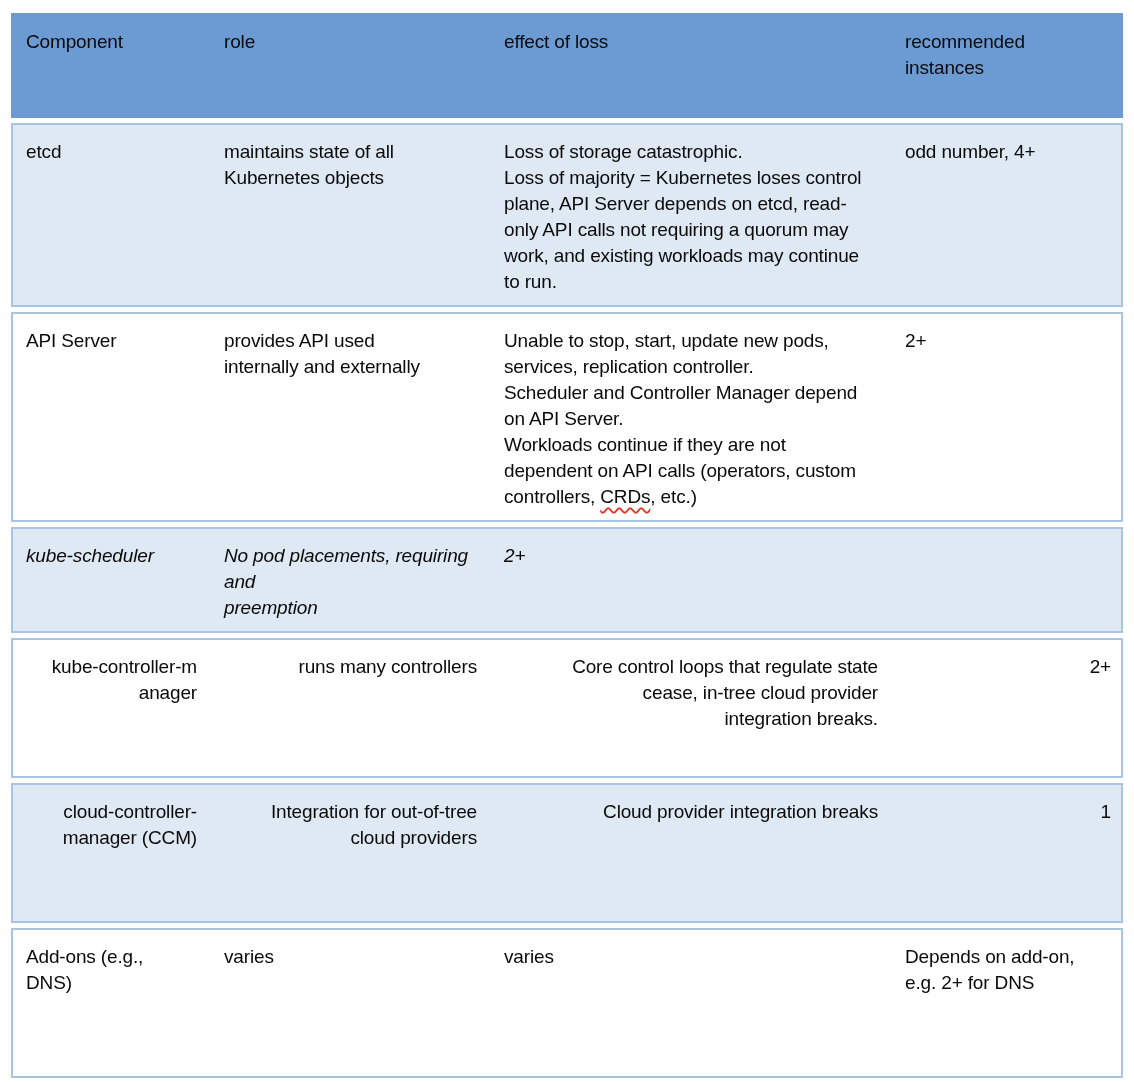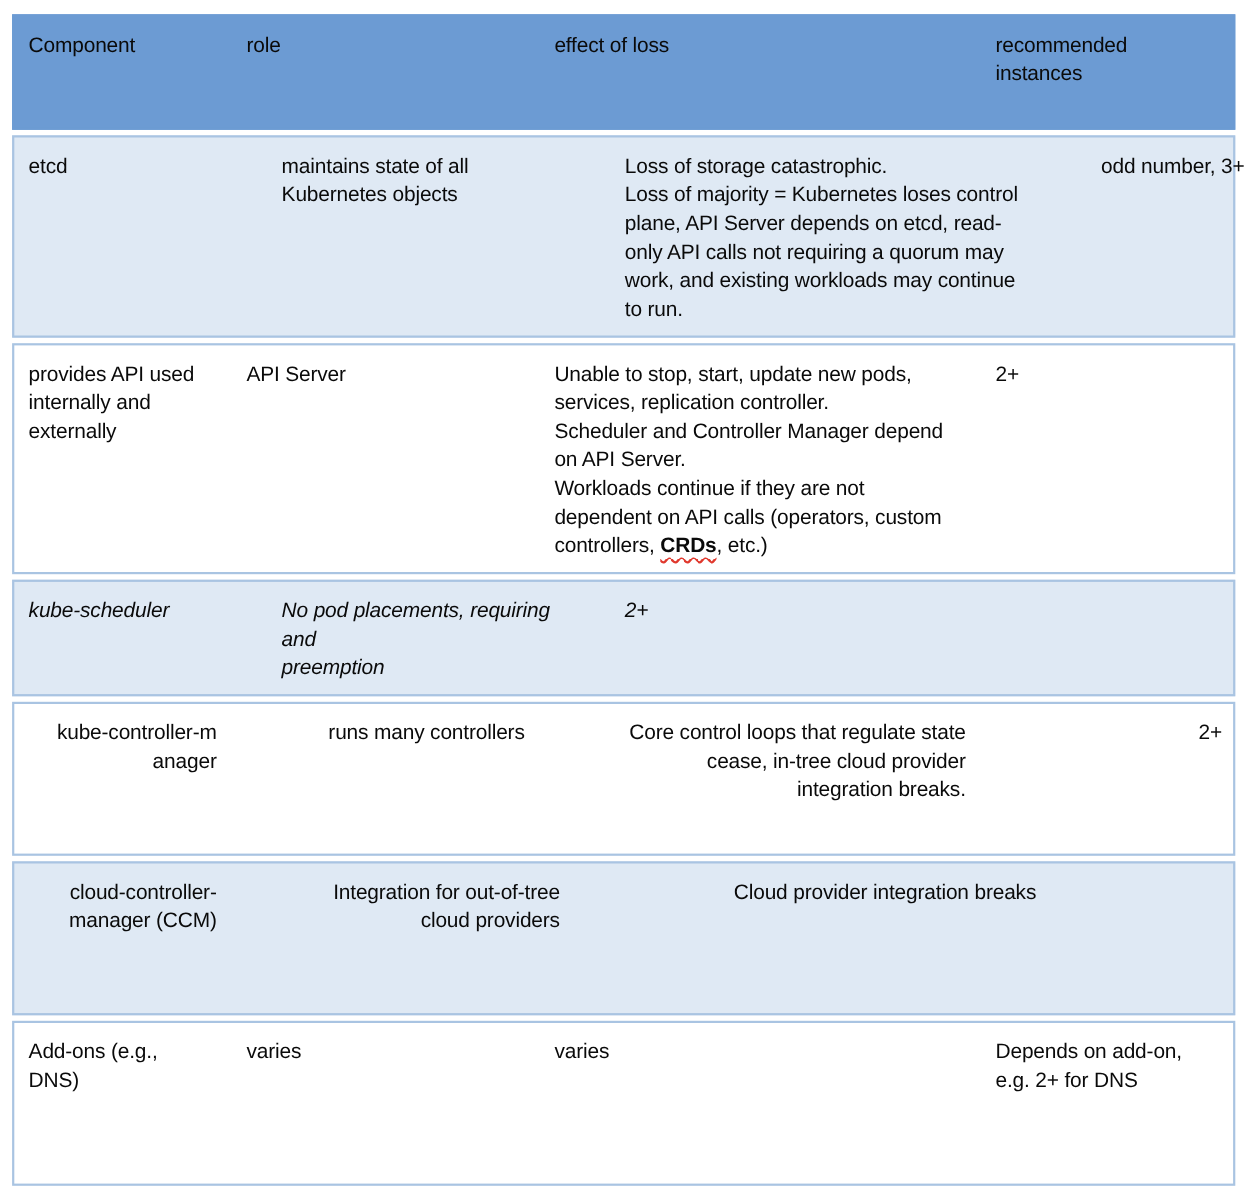--- a/index.html
+++ b/index.html
@@ -27,21 +27,21 @@
   .table {
     width: 1112px;
   }
   .row {
     display: grid;
     grid-template-columns: 198px 280px 401px 233px;
     border: 2px solid var(--border-color);
     margin-bottom: 5px;
     background: var(--plain-bg);
   }
-  .row.shaded { background: var(--shaded-bg); gap: 32px; }
+  .row.shaded { background: var(--shaded-bg); }
   .row.header {
     background: var(--header-bg);
     border-color: var(--header-bg);
     min-height: 105px;
   }
   #rows .row:nth-child(1) { min-height: 184px; }
   #rows .row:nth-child(2) { min-height: 206px; }
   #rows .row:nth-child(3) { min-height: 106px; font-style: italic; }
   #rows .row:nth-child(4) { min-height: 140px; text-align: right; }
   #rows .row:nth-child(5) { min-height: 140px; text-align: right; }
@@ -51,21 +51,20 @@
     font-size: 19px;
     line-height: 26px;
     letter-spacing: -0.15px;
     white-space: pre-line;
     overflow-wrap: break-word;
   }
   .squiggle {
     text-decoration: underline wavy var(--squiggle-color) 2px;
     text-decoration-skip-ink: none;
     text-underline-offset: 4px;
-    font-weight: bold;
   }
 </style>
 </head>
 <body>
 
 <div class="page">
   <div class="table">
     <div class="row header">
       <div class="cell">Component</div>
       <div class="cell">role</div>
@@ -73,26 +72,26 @@
       <div class="cell">recommended
 instances</div>
     </div>
     <div id="rows">
         <div class="row shaded">
           <div class="cell">etcd</div>
           <div class="cell">maintains state of all
 Kubernetes objects</div>
           <div class="cell">Loss of storage catastrophic.
 Loss of majority = Kubernetes loses control plane, API Server depends on etcd, read-only API calls not requiring a quorum may work, and existing workloads may continue to run.</div>
-          <div class="cell">odd number, 3+</div>
+          <div class="cell">odd number, 4+</div>
         </div>
         <div class="row">
+          <div class="cell">API Server</div>
           <div class="cell">provides API used
 internally and externally</div>
-          <div class="cell">API Server</div>
           <div class="cell">Unable to stop, start, update new pods, services, replication controller.
 Scheduler and Controller Manager depend on API Server.
 Workloads continue if they are not dependent on API calls (operators, custom controllers, <span class="squiggle">CRDs</span>, etc.)</div>
           <div class="cell">2+</div>
         </div>
         <div class="row shaded">
           <div class="cell">kube-scheduler</div>
           <div class="cell">No pod placements, requiring and
 preemption</div>
           <div class="cell">2+</div>

